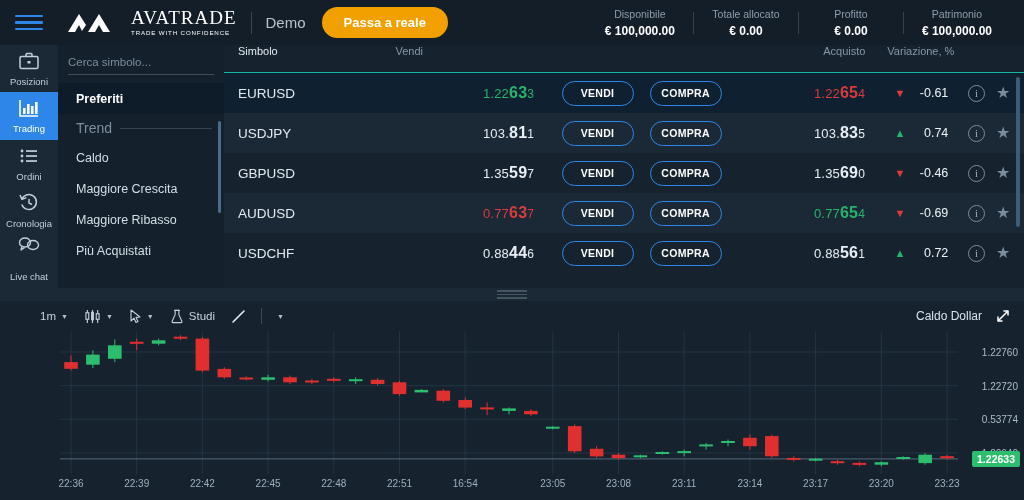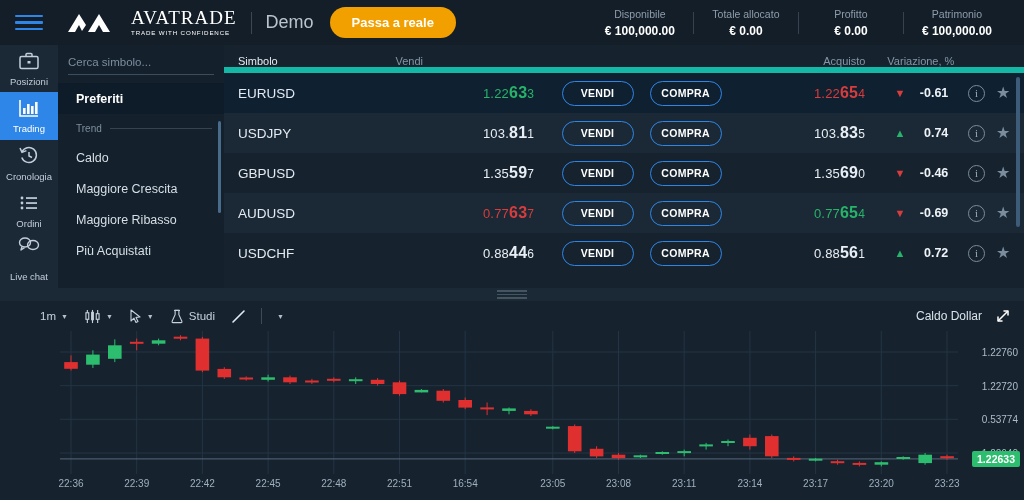--- a/index.html
+++ b/index.html
@@ -19,21 +19,21 @@
   .hamburger { width: 58px; display:flex; flex-direction:column; align-items:center; justify-content:center; gap:4px; cursor:pointer; }
   .hamburger span { display:block; width:28px; height:2.5px; background:#2e87e8; border-radius:1px; }
 
   .logo-wrap { display:flex; align-items:center; margin-left: 8px; }
   .logo-mark { margin-right: 9px; }
   .logo-text { display:flex; flex-direction:column; line-height:1; }
   .logo-title { color:#fff; font-size:19px; letter-spacing:1.0px; font-family:"Liberation Serif", serif; font-weight:400; }
   .logo-sub { color:#fff; font-size:6.2px; letter-spacing:0.85px; margin-top:3px; }
 
   .divider-v { width:1px; height:22px; background:#3a4856; margin:0 14px; }
-  .demo-label { color:#b9c4cf; font-size:18px; }
+  .demo-label { color:#b9c4cf; font-size:15px; }
 
   .cta {
     margin-left:16px; background:#f2a000; color:#fff; border:none; border-radius:16px;
     height:31px; padding:0 22px; font-size:13px; font-weight:bold; cursor:pointer;
     font-family:"Liberation Sans", sans-serif;
   }
 
   .acct-group { margin-left:auto; display:flex; align-items:center; padding-right:14px; }
   .acct { display:flex; flex-direction:column; align-items:center; padding:0 18px; min-width:104px; }
   .acct-label { color:#8e9dad; font-size:10.5px; margin-bottom:4px; }
@@ -72,33 +72,33 @@
   }
   .search-input::placeholder { color:#7c8d9d; }
   .watch-list { margin-top:8px; flex:1 1 auto; position:relative; }
   .watch-item {
     height:31px; display:flex; align-items:center; padding-left:18px;
     color:#d6dfe7; font-size:12.5px; cursor:pointer;
   }
   .watch-item.selected { background:#0e1c29; color:#fff; font-weight:bold; }
   .watch-group {
     display:flex; align-items:center; padding-left:18px; padding-right:12px;
-    height:28px; color:#7e8e9e; font-size:10px; gap:8px;
+    height:28px; color:#7e8e9e; font-size:14px; gap:8px;
   }
   .watch-group .rule { flex:1 1 auto; height:1px; background:#35444f; }
   .watch-scrollbar {
     position:absolute; right:3px; top:38px; width:3px; height:92px;
     background:#4a6c8c; border-radius:2px;
   }
 
   
   .quotes { flex:1 1 auto; background:#16232f; display:flex; flex-direction:column; position:relative; min-width:0; }
   .q-head {
-    height:28px; display:flex; align-items:flex-end; color:#8496a6; font-size:11px;
-    border-bottom:6px solid #14b8a6;
+    height:28px; display:flex; align-items:flex-start; color:#8496a6; font-size:11px;
+    border-bottom:1px solid #14b8a6;
   }
   .q-row {
     height:40px; display:flex; align-items:center; font-size:13.5px; position:relative;
   }
   .q-row.sel { background:#0f2031; }
   .q-row.alt { background:#1b2936; }
   .q-row.plain { background:#16232f; }
   .c-sym   { width:152px; padding-left:14px; color:#e3eaf1; }
   .c-sell  { width:168px; text-align:right; }
   .c-btns  { width:222px; display:flex; justify-content:center; gap:16px; }
@@ -117,21 +117,21 @@
   .price .sm  { font-size:12px; }
   .price.up   { color:#27b36a; }
   .price.down { color:#d83c3c; }
 
   .btn-trade {
     width:72px; height:25px; border-radius:13px; border:1px solid #2e87e8;
     background:transparent; color:#fff; font-size:10.5px; font-weight:bold;
     cursor:pointer; letter-spacing:0.3px; font-family:"Liberation Sans", sans-serif;
   }
 
-  .chg-val { font-size:12.5px; font-weight:bold; color:#eef3f7; min-width:34px; text-align:right; }
+  .chg-val { font-size:12.5px; font-weight:normal; color:#eef3f7; min-width:34px; text-align:right; }
   .caret { font-size:11px; line-height:1; }
   .caret.up { color:#27b36a; }
   .caret.down { color:#d83c3c; }
 
   .ico-circle {
     width:17px; height:17px; border-radius:50%; border:1.3px solid #7b8c9c;
     color:#9cabb9; font-size:11px; display:flex; align-items:center; justify-content:center;
     font-family:"Liberation Serif", serif; cursor:pointer;
   }
   .star { color:#7b8c9c; font-size:16px; cursor:pointer; line-height:1; }
@@ -244,38 +244,38 @@
           <path d="M2 2 L2 18 L20 18" stroke="#fff" stroke-width="1.6" fill="none"></path>
           <rect x="5" y="10" width="2.6" height="6" fill="#fff"></rect>
           <rect x="9" y="6" width="2.6" height="10" fill="#fff"></rect>
           <rect x="13" y="8" width="2.6" height="8" fill="#fff"></rect>
           <rect x="17" y="4" width="2.6" height="12" fill="#fff"></rect>
         </svg>
         <span class="nav-label">Trading</span>
       </div>
 
       <div class="nav-item">
-        <svg width="22" height="21" viewBox="0 0 22 21">
-          <path d="M4 7 A7.5 7.5 0 1 1 3.8 12.5" stroke="#c3ced9" stroke-width="1.5" fill="none"></path>
-          <path d="M2 3 L4 7.4 L8.4 5.6" stroke="#c3ced9" stroke-width="1.5" fill="none" stroke-linejoin="round"></path>
-          <path d="M11 7 L11 11 L14 12.5" stroke="#c3ced9" stroke-width="1.5" fill="none"></path>
-        </svg>
-        <span class="nav-label">Cronologia</span>
-      </div>
-
-      <div class="nav-item">
         <svg width="22" height="20" viewBox="0 0 22 20">
           <circle cx="4" cy="5" r="1.4" fill="#c3ced9"></circle>
             <rect x="8" y="4.2" width="11" height="1.7" fill="#c3ced9"></rect>
           <circle cx="4" cy="10" r="1.4" fill="#c3ced9"></circle>
             <rect x="8" y="9.2" width="11" height="1.7" fill="#c3ced9"></rect>
           <circle cx="4" cy="15" r="1.4" fill="#c3ced9"></circle>
             <rect x="8" y="14.2" width="11" height="1.7" fill="#c3ced9"></rect>
         </svg>
         <span class="nav-label">Ordini</span>
+      </div>
+
+      <div class="nav-item">
+        <svg width="22" height="21" viewBox="0 0 22 21">
+          <path d="M4 7 A7.5 7.5 0 1 1 3.8 12.5" stroke="#c3ced9" stroke-width="1.5" fill="none"></path>
+          <path d="M2 3 L4 7.4 L8.4 5.6" stroke="#c3ced9" stroke-width="1.5" fill="none" stroke-linejoin="round"></path>
+          <path d="M11 7 L11 11 L14 12.5" stroke="#c3ced9" stroke-width="1.5" fill="none"></path>
+        </svg>
+        <span class="nav-label">Cronologia</span>
       </div>
 
       <div class="nav-spacer"></div>
 
       <div class="nav-item chat">
         <svg width="24" height="20" viewBox="0 0 24 20">
           <path d="M2.5 7.5 a5.5 4.5 0 0 1 11 0 a5.5 4.5 0 0 1 -11 0 Z" stroke="#c3ced9" stroke-width="1.4" fill="none"></path>
           <path d="M5 11.5 L4 15 L7.5 12.6" stroke="#c3ced9" stroke-width="1.4" fill="none" stroke-linejoin="round"></path>
           <path d="M10.5 10 a5.5 4.5 0 0 1 11 0 a5.5 4.5 0 0 1 -11 0 Z" stroke="#c3ced9" stroke-width="1.4" fill="none"></path>
         </svg>

